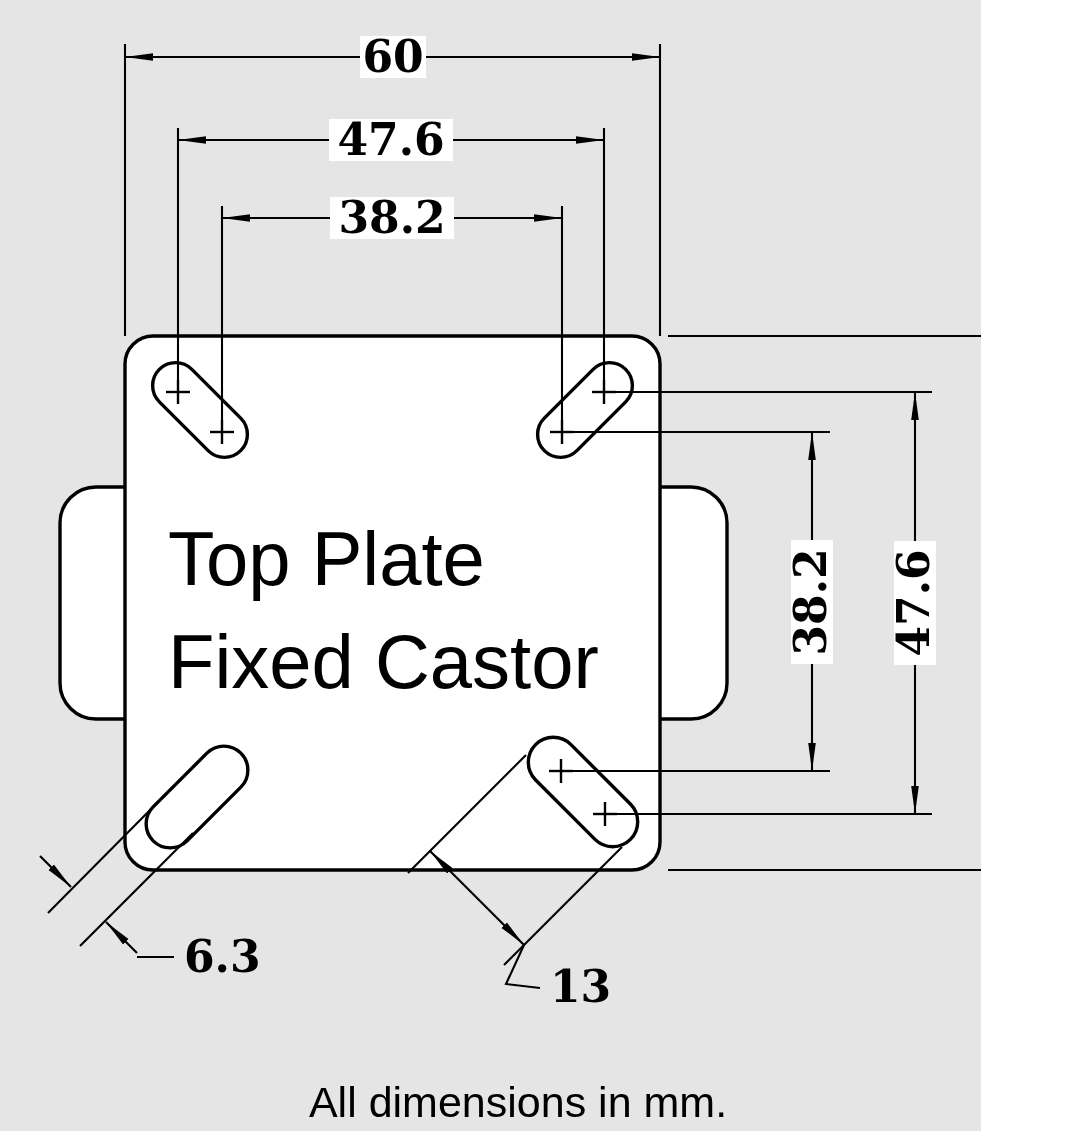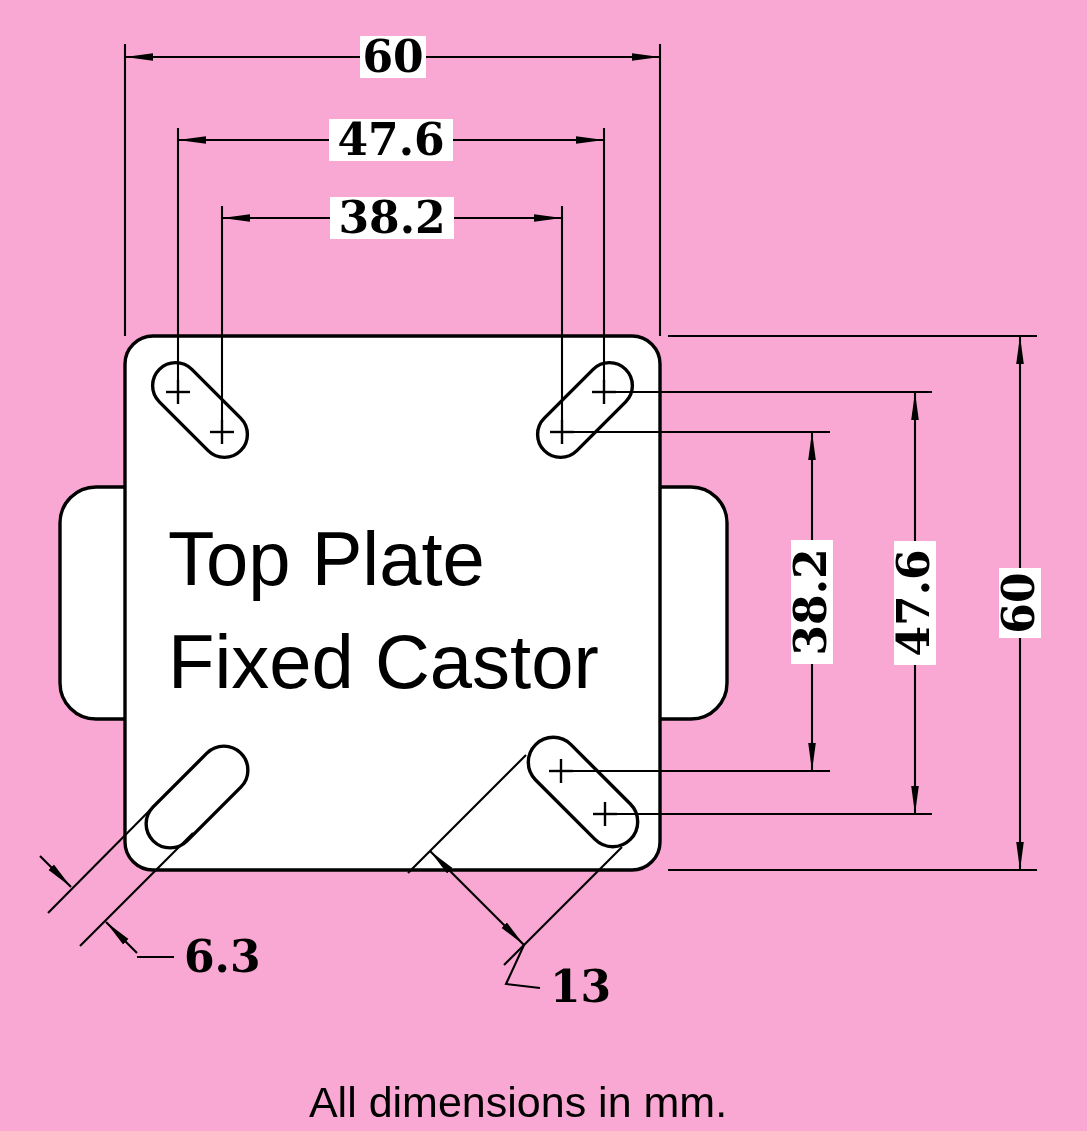--- a/index.html
+++ b/index.html
@@ -1,16 +1,16 @@
 <!DOCTYPE html>
 <html><head>
 <meta charset="utf-8">
 <style>
   html,body{margin:0;padding:0;background:#ffffff;}
-  .canvas{position:relative;width:1087px;height:1131px;background:#f9a8d4;overflow:hidden;
+  .canvas{position:relative;width:981px;height:1131px;background:#e5e5e5;overflow:hidden;
           font-family:"Liberation Sans",sans-serif;text-decoration:underline;}
   svg{display:block;}
   .outline{fill:#ffffff;stroke:#000000;stroke-width:3.4;stroke-linejoin:round;}
   .thin{stroke:#000000;stroke-width:2.1;fill:none;}
   .mark{stroke:#000000;stroke-width:2.4;}
   .dim-label{font-family:"DejaVu Serif",serif;font-weight:bold;font-size:44px;fill:#000000;}
   .plate-title{font-family:"Liberation Sans",sans-serif;font-size:76px;fill:#000000;}
   .caption{font-family:"Liberation Sans",sans-serif;font-size:43px;fill:#000000;}
   .backdrop{fill:#ffffff;stroke:none;}
 </style>

